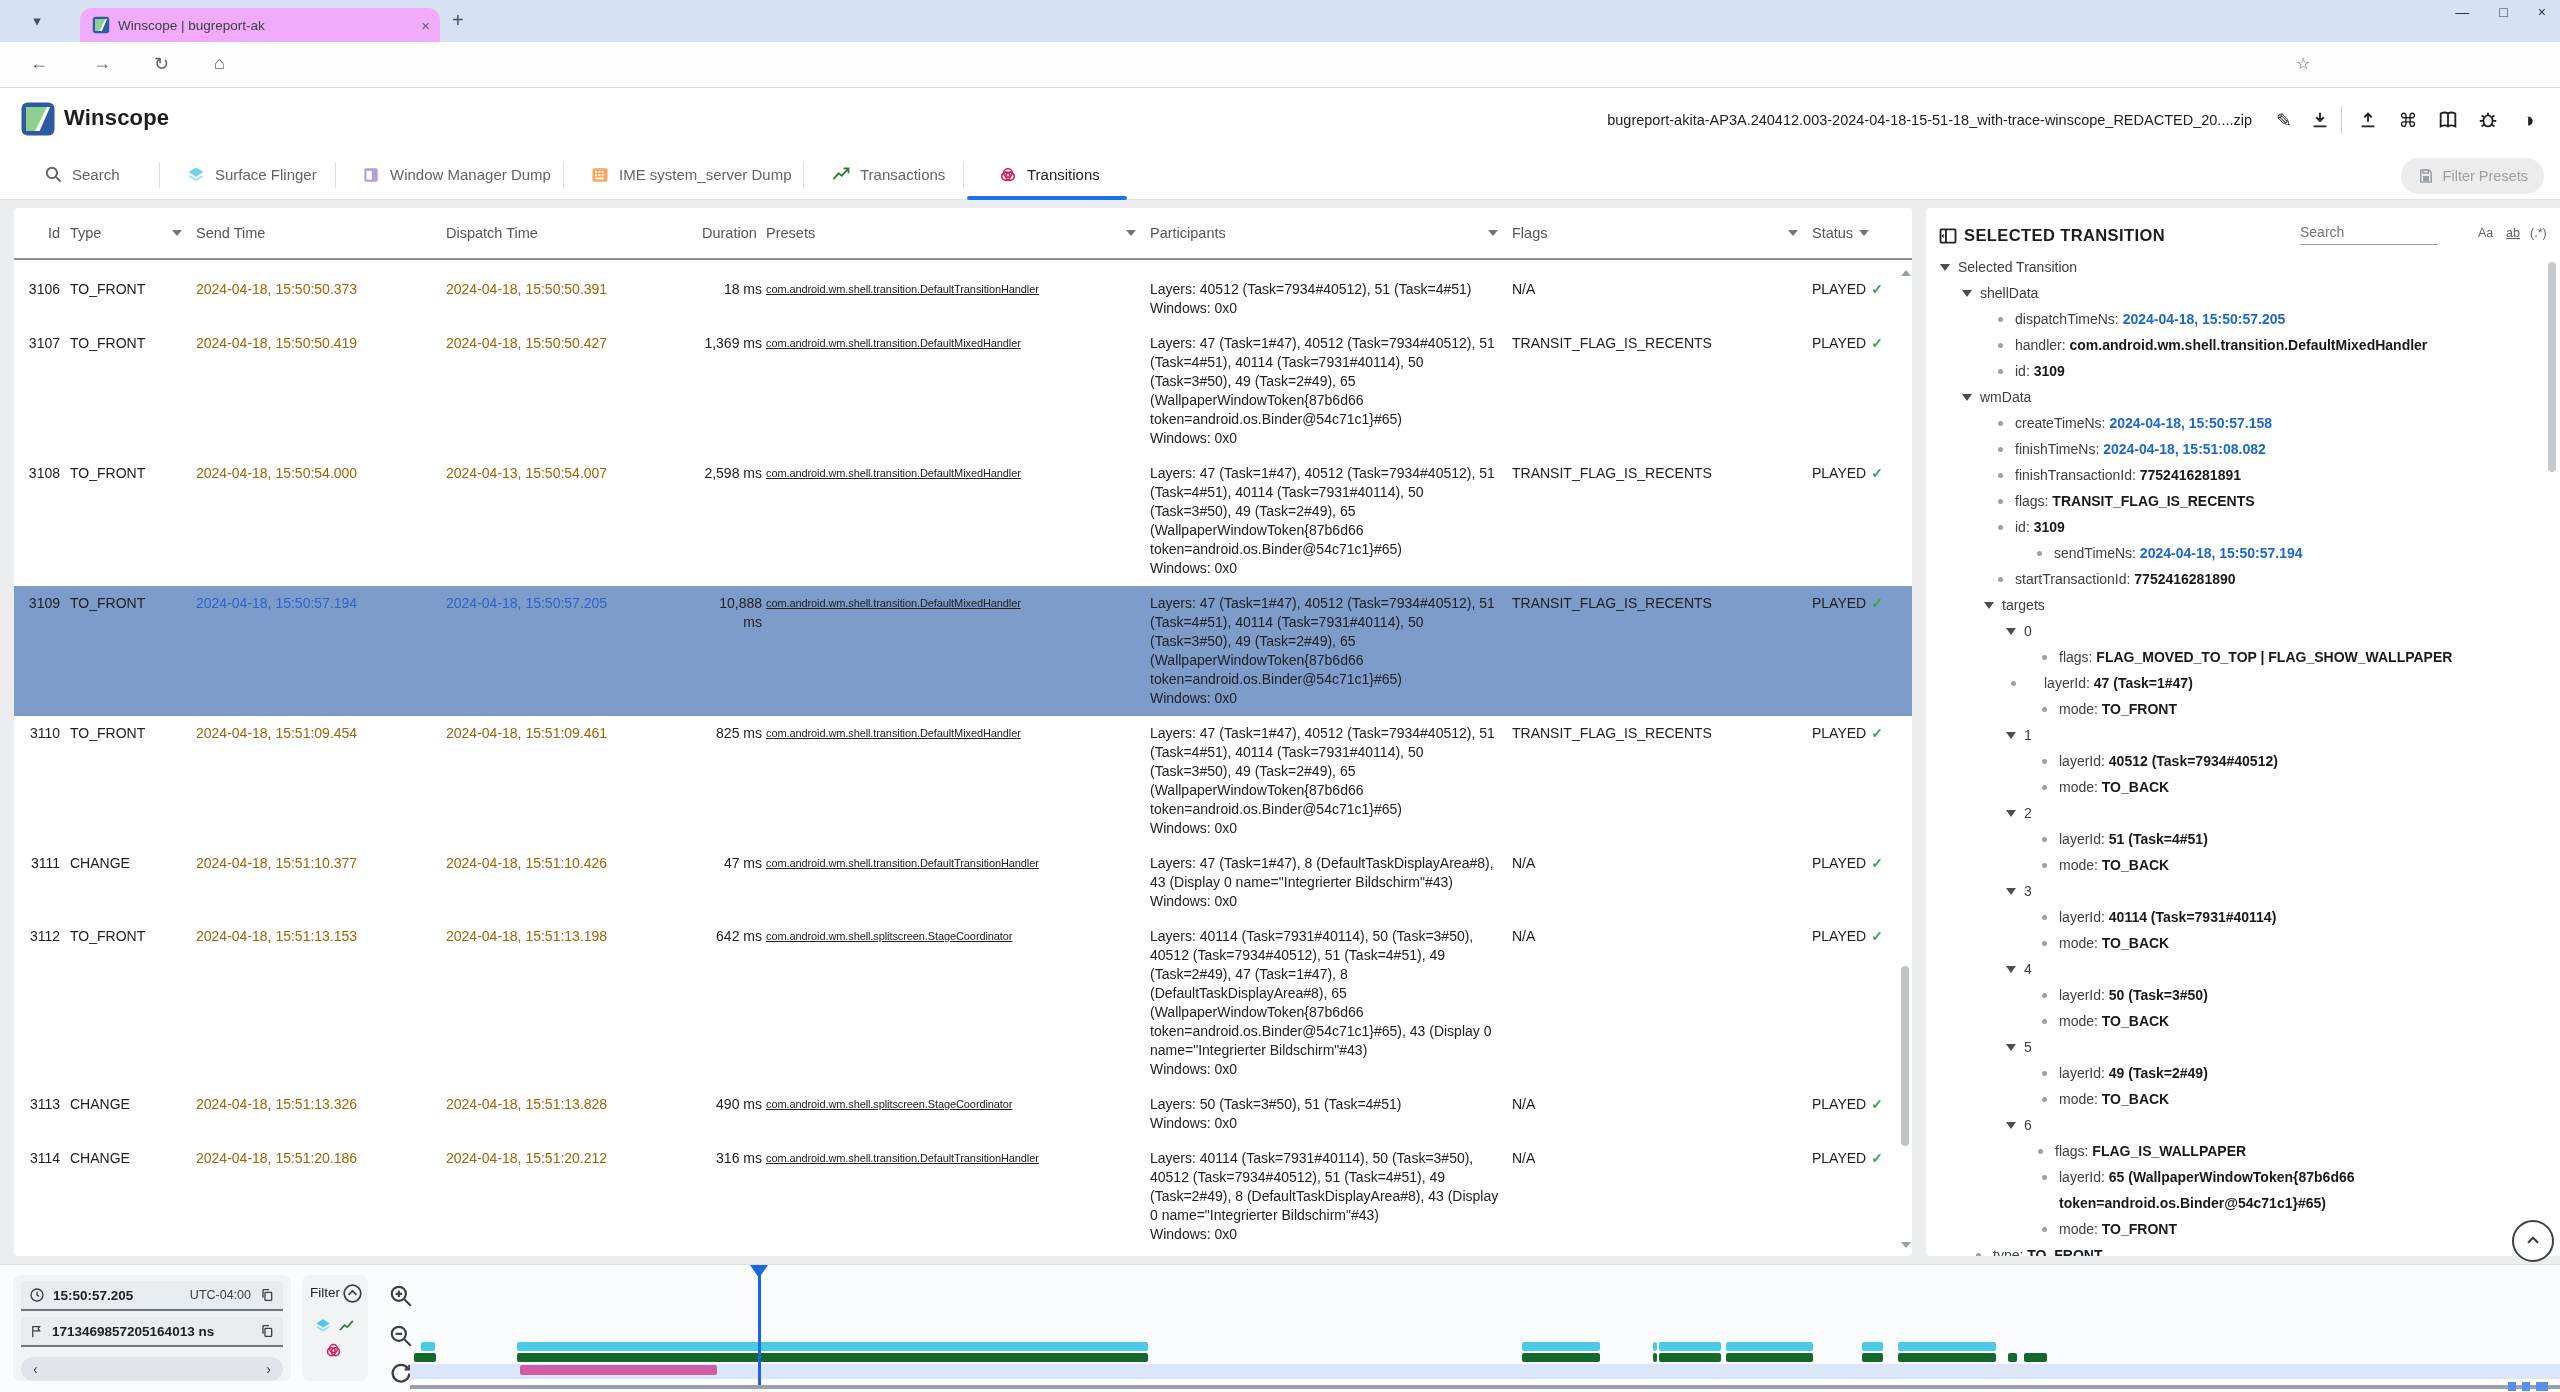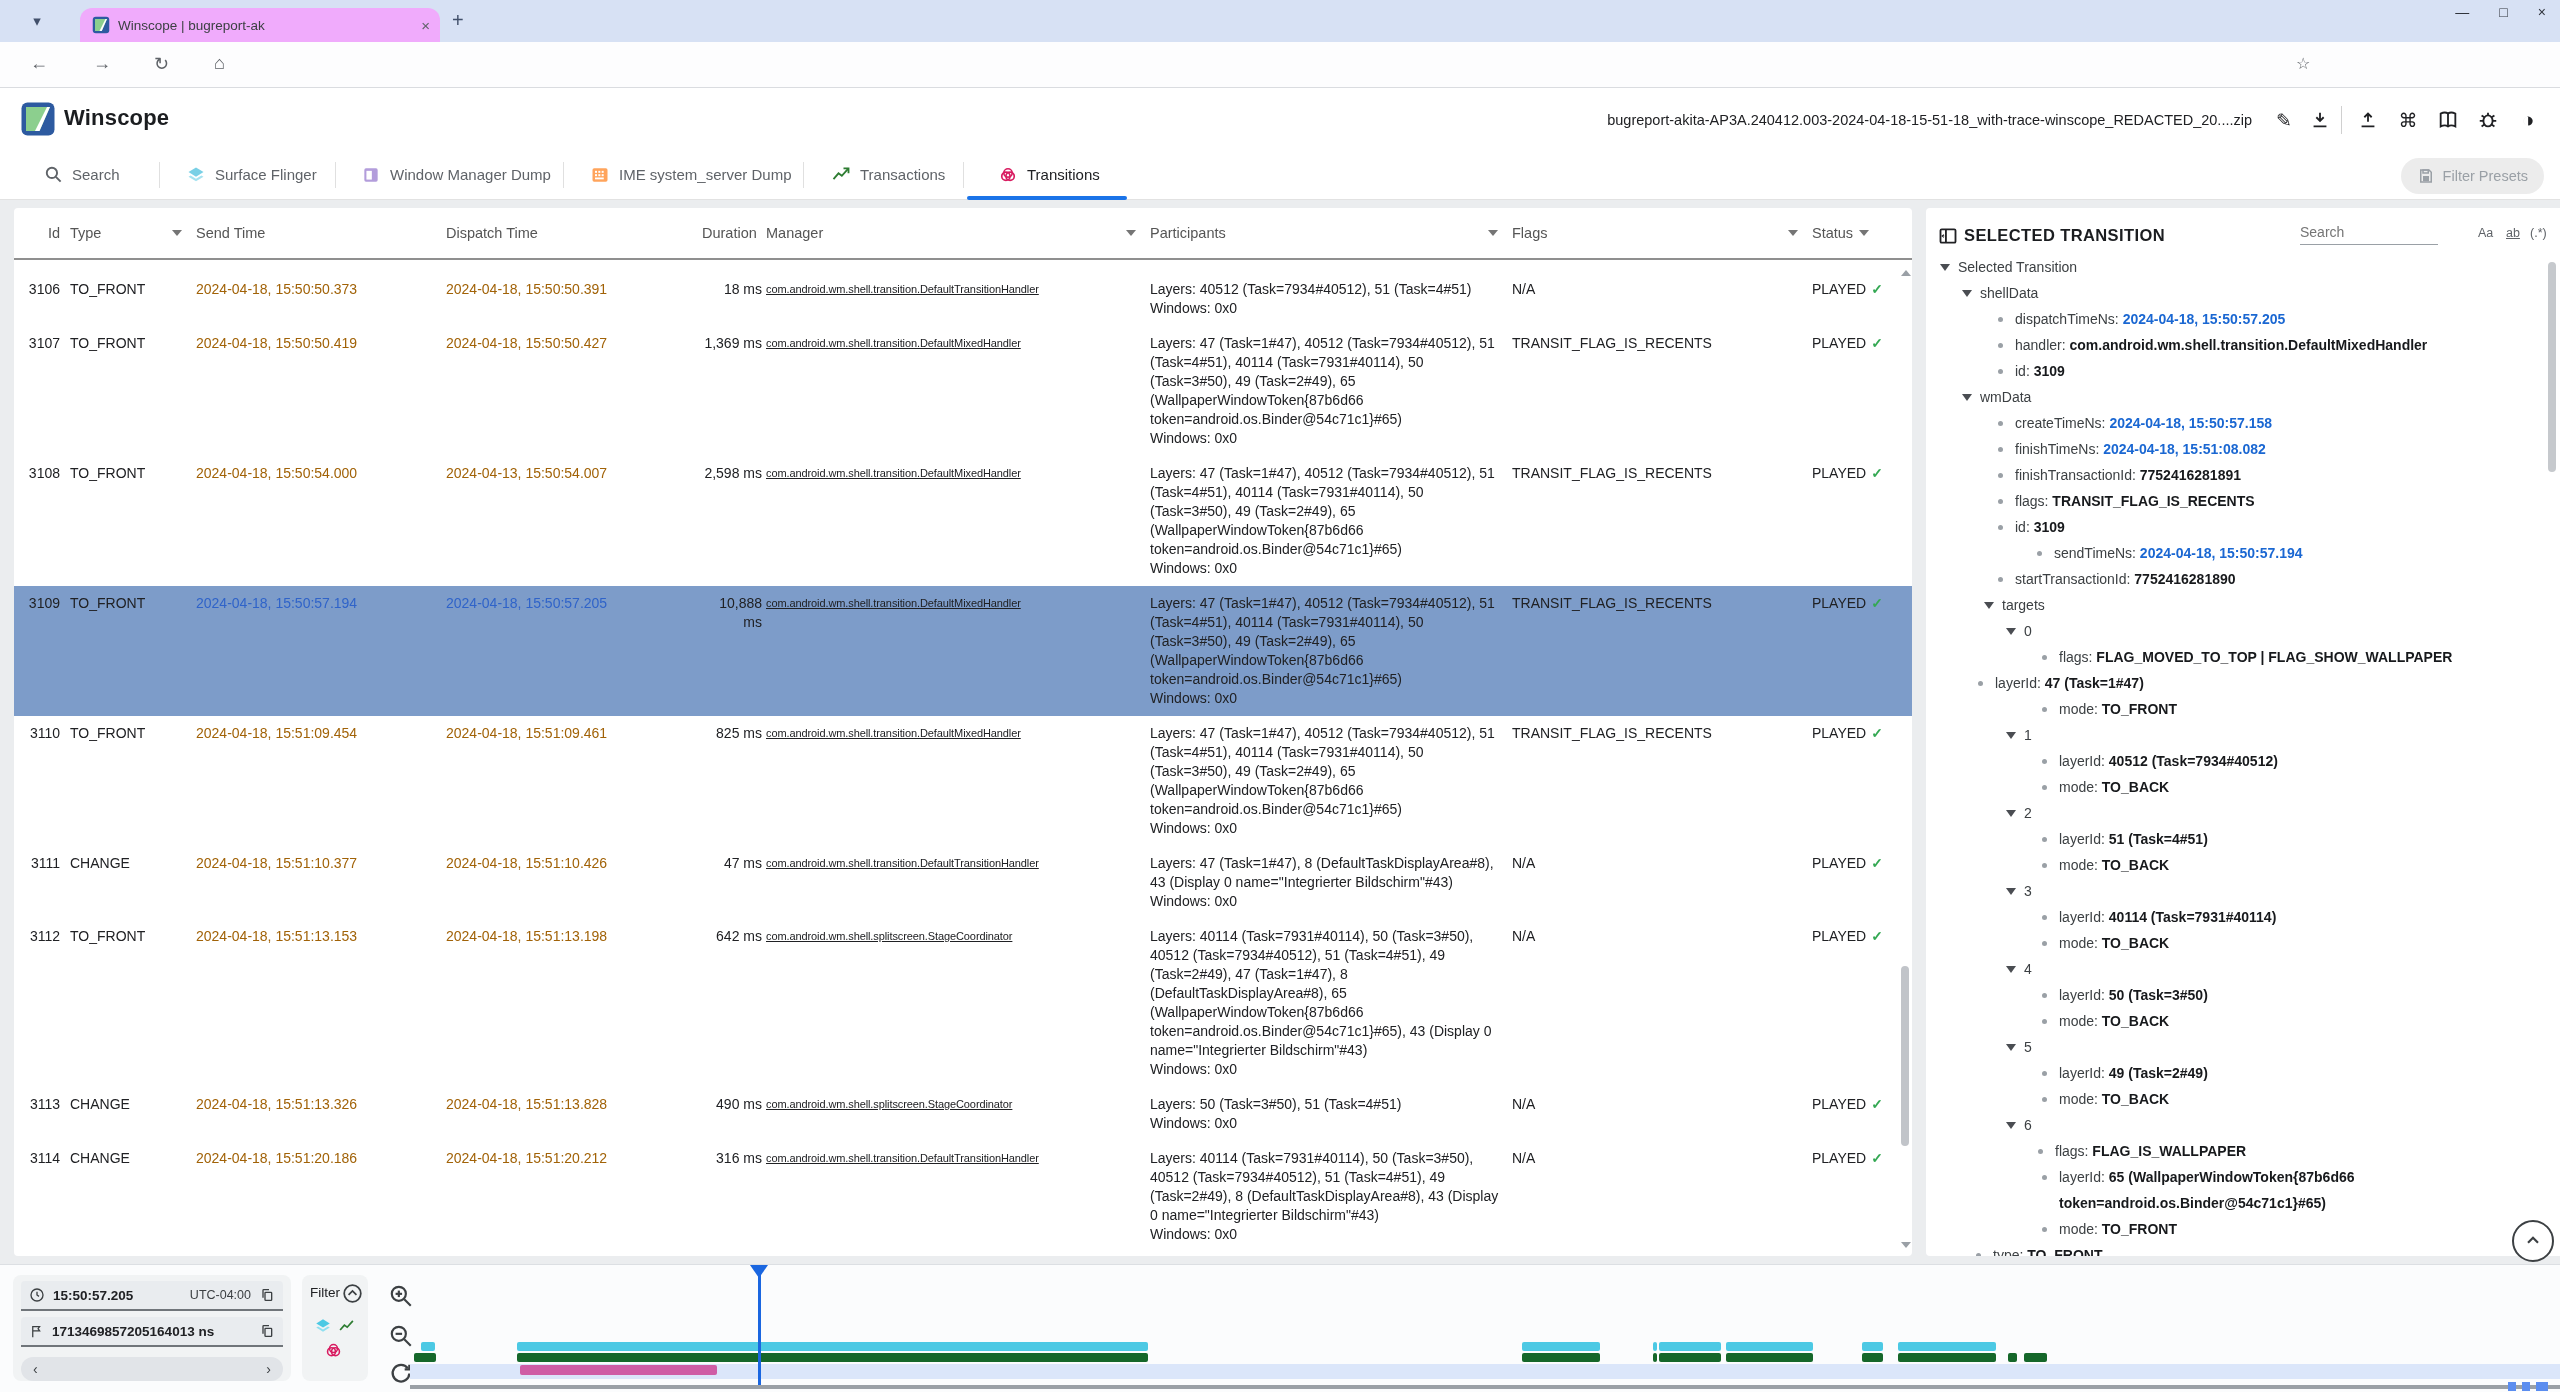--- a/index.html
+++ b/index.html
@@ -314,21 +314,21 @@
     <div class="hc">
         <span>Send Time</span>
       </div>
     <div class="hc">
         <span>Dispatch Time</span>
       </div>
     <div class="hc">
         <span>Duration</span>
       </div>
     <div class="hc">
-        <span>Manager</span>
+        <span>Presets</span>
         <span class="tri"></span>
       </div>
     <div class="hc">
         <span>Participants</span>
         <span class="tri"></span>
       </div>
     <div class="hc">
         <span>Flags</span>
         <span class="tri"></span>
       </div>
@@ -545,21 +545,21 @@
         <span><span>targets</span></span>
       </div>
       <div class="tnode" style="padding-left: 80px;">
         <span class="arrow"></span>
         <span><span>0</span></span>
       </div>
       <div class="tnode" style="padding-left: 116px;">
         <span class="dot"></span>
         <span><span>flags: </span><span class="val">FLAG_MOVED_TO_TOP | FLAG_SHOW_WALLPAPER</span></span>
       </div>
-      <div class="tnode" style="padding-left: 52px;">
+      <div class="tnode" style="padding-left: 85px; gap: 16px;">
         <span class="dot"></span>
         <span><span>layerId: </span><span class="val">47 (Task=1#47)</span></span>
       </div>
       <div class="tnode" style="padding-left: 116px;">
         <span class="dot"></span>
         <span><span>mode: </span><span class="val">TO_FRONT</span></span>
       </div>
       <div class="tnode" style="padding-left: 80px;">
         <span class="arrow"></span>
         <span><span>1</span></span>

